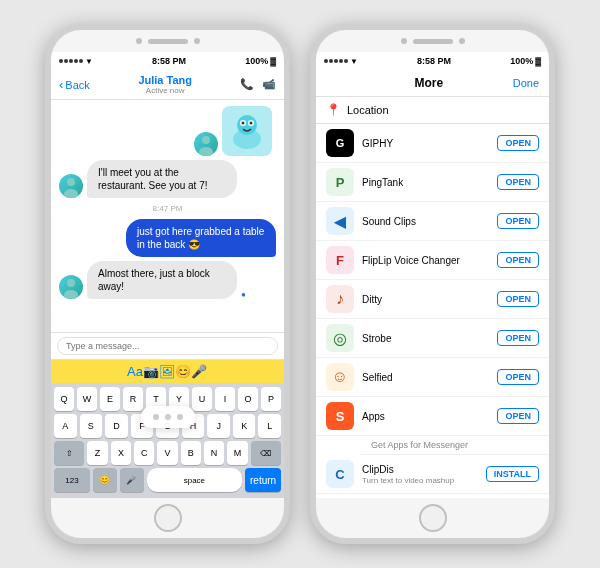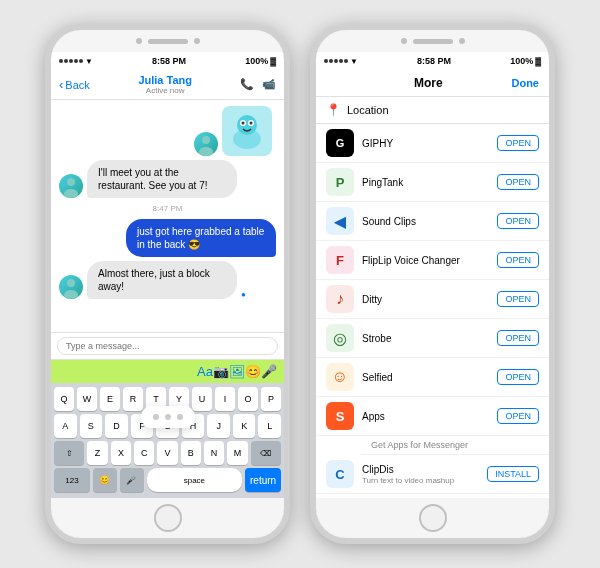--- a/index.html
+++ b/index.html
@@ -240,26 +240,26 @@
       border: 1px solid #e0e0e0;
       border-radius: 16px;
       padding: 3px 8px;
       font-size: 9px;
       color: #aaa;
       outline: none;
     }
 
     
     .toolbar {
-      background: #bef264;
+      background: #fde047;
       border-top: 1px solid #e0e0e0;
       padding: 4px 6px;
       display: flex;
       align-items: center;
-      justify-content: flex-end;
+      justify-content: center;
       flex-shrink: 0;
     }
     .toolbar-icon {
       font-size: 13px;
       color: #007aff;
     }
 
     
     .more-popup {
       position: absolute;
@@ -331,21 +331,21 @@
       flex-shrink: 0;
     }
     .more-title {
       font-size: 12px;
       font-weight: 600;
       color: #000;
     }
     .done-btn {
       font-size: 11px;
       color: #007aff;
-      font-weight: 700;
+      font-weight: 400;
       margin-left: 6px;
     }
 
     .location-header {
       background: white;
       padding: 6px 10px;
       display: flex;
       align-items: center;
       gap: 6px;
       border-bottom: 1px solid #e0e0e0;
@@ -395,21 +395,21 @@
       font-size: 8px;
       color: #888;
       margin-top: 1px;
     }
     .app-btn {
       border: 1px solid #007aff;
       border-radius: 4px;
       padding: 2px 7px;
       font-size: 9px;
       color: #007aff;
-      font-weight: 400;
+      font-weight: 700;
       flex-shrink: 0;
     }
     .app-btn.install {
       border-color: #007aff;
       color: #007aff;
     }
 
     .section-label {
       padding: 4px 10px;
       font-size: 9px;

